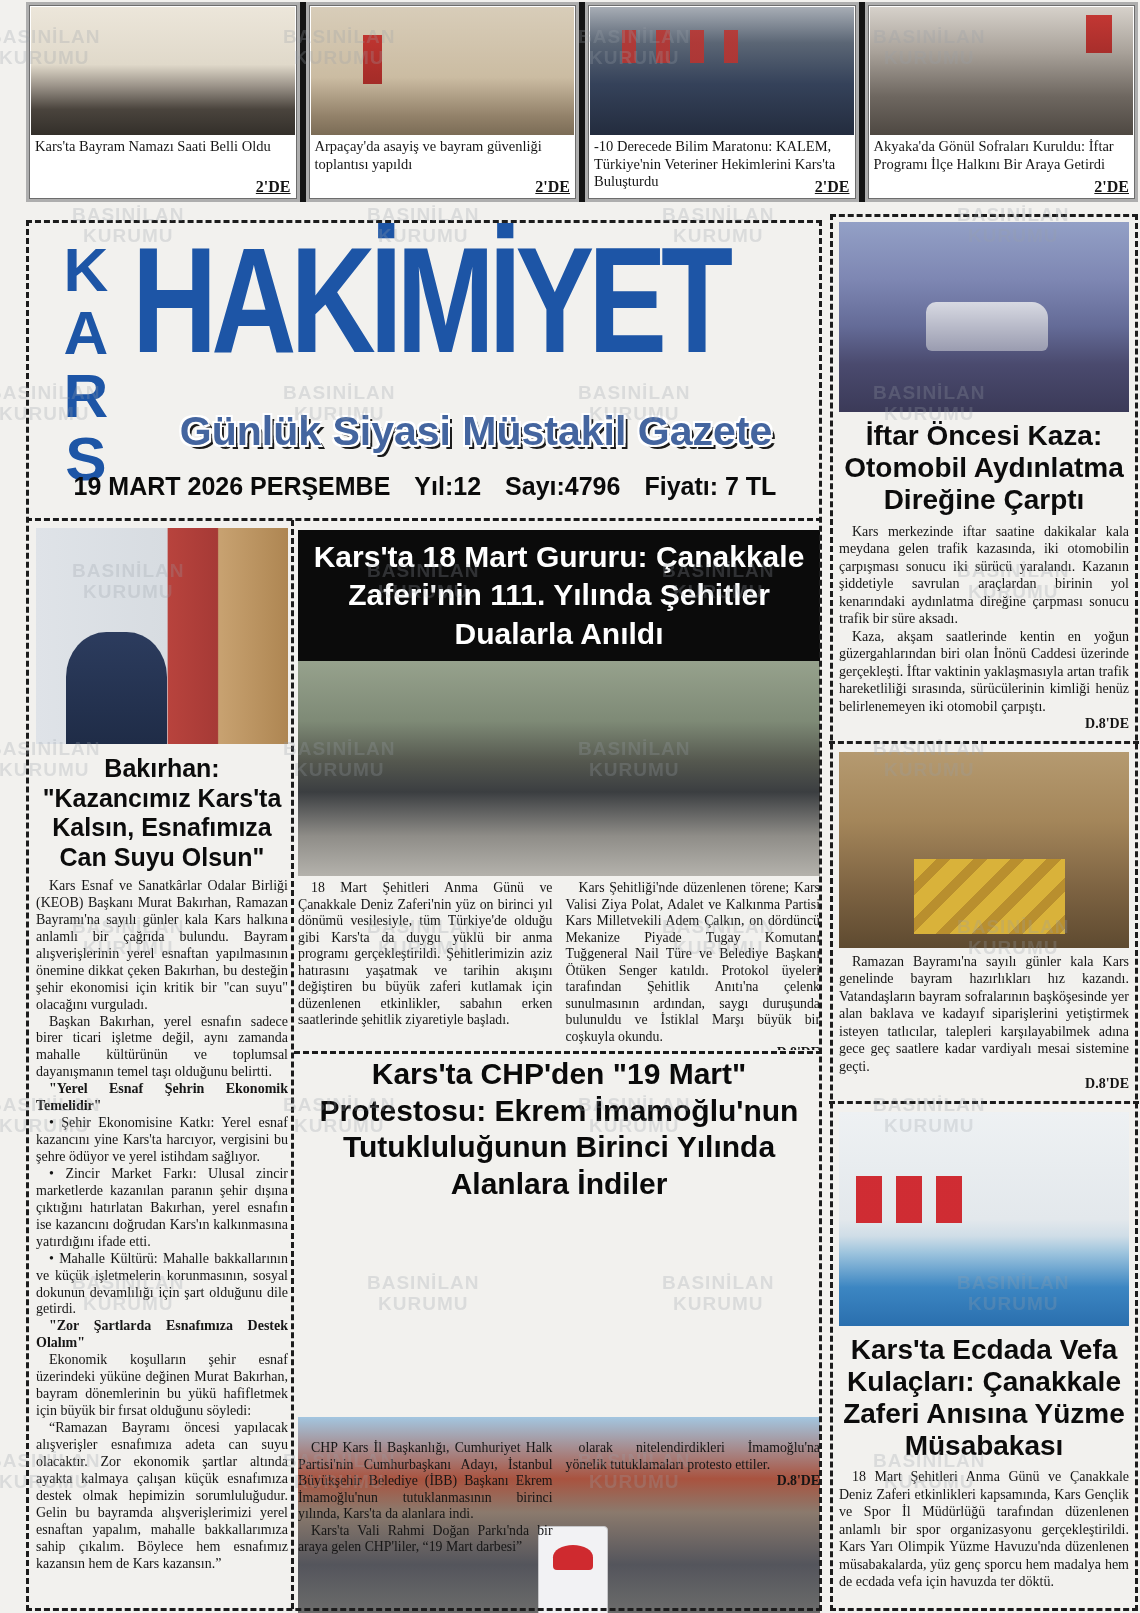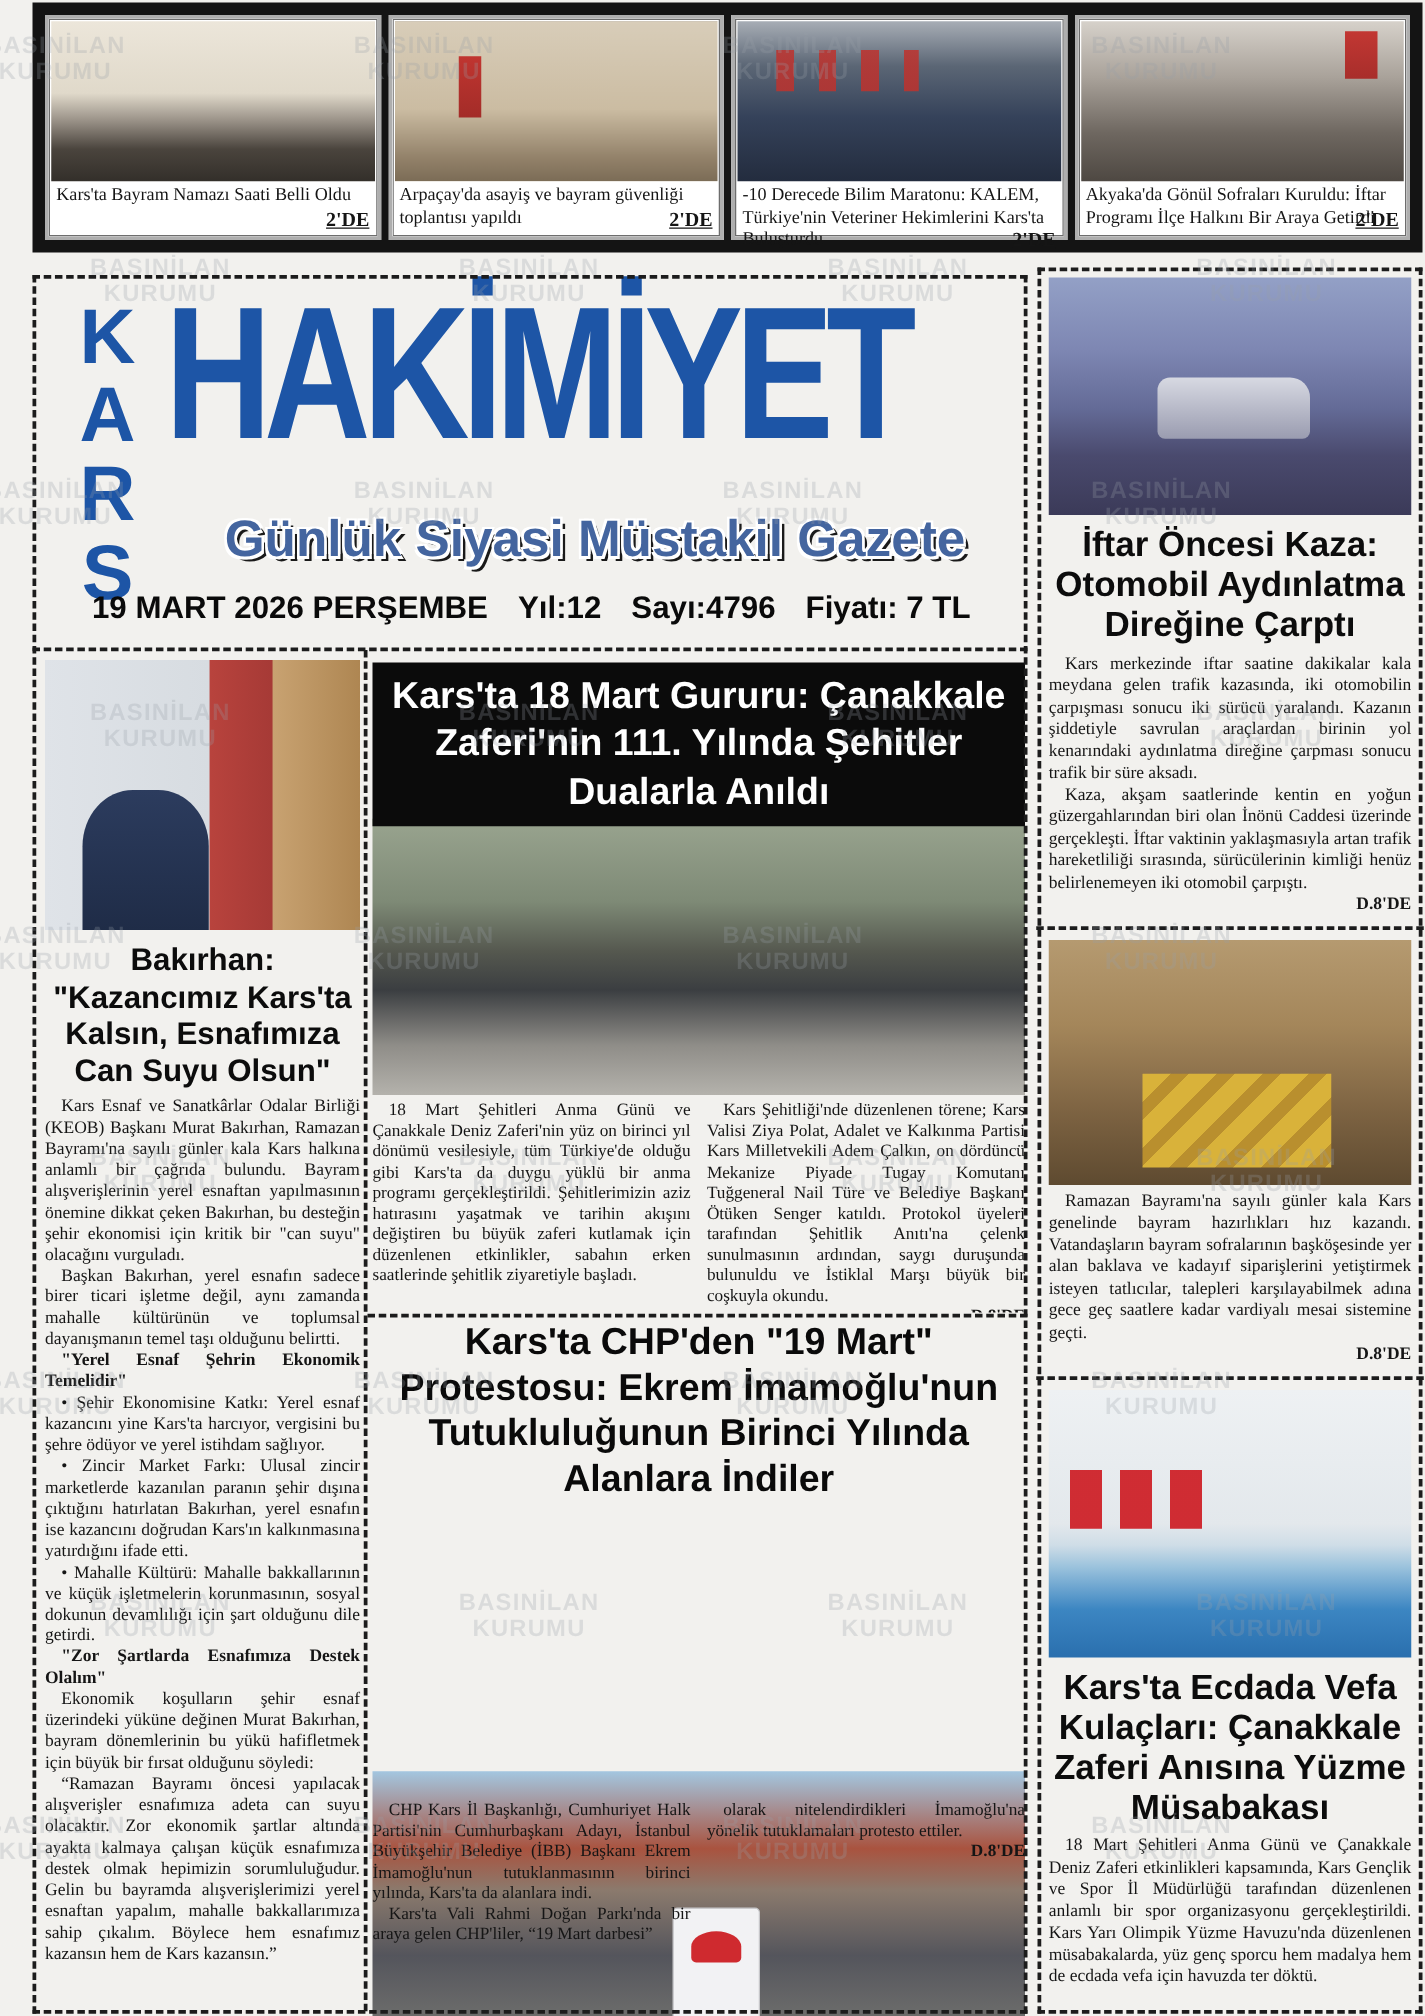--- a/index.html
+++ b/index.html
@@ -4,21 +4,21 @@
 <style>
   html,body{margin:0;padding:0;}
   .page{position:relative;width:1140px;height:1613px;background:#f2f1ee;overflow:hidden;
         font-family:"Liberation Serif",serif;color:#151515;}
   
   .wm{position:absolute;white-space:pre;text-align:center;font-family:"Liberation Sans",sans-serif;
       font-weight:bold;font-size:19px;line-height:21px;color:#99a0a8;opacity:.26;letter-spacing:1px;
       pointer-events:none;z-index:6;}
   
   .strip{position:absolute;left:26px;top:2px;width:1112px;height:200px;display:flex;gap:6px;
-         background:#141414;padding:10px;box-sizing:border-box;z-index:2;}
+         background:#141414;padding:0;box-sizing:border-box;z-index:2;}
   .strip-item{flex:1;background:#fff;border:3px solid #aeaeae;box-shadow:inset 0 0 0 1px #6d6d6d;
               display:flex;flex-direction:column;box-sizing:border-box;}
   .strip-photo{height:128px;margin:2px;flex:none;}
   .strip-cap{position:relative;flex:1;padding:1px 6px 3px 6px;font-size:14.5px;line-height:1.22;}
   .pref{position:absolute;right:6px;bottom:2px;font-weight:bold;text-decoration:underline;font-size:16px;}
   
   .frame{position:absolute;border:3px dashed #1c1c1c;box-sizing:border-box;z-index:3;pointer-events:none;}
   .hline{position:absolute;border-top:3px dashed #1c1c1c;z-index:3;}
   .vline{position:absolute;border-left:3px dashed #1c1c1c;z-index:3;}
   

